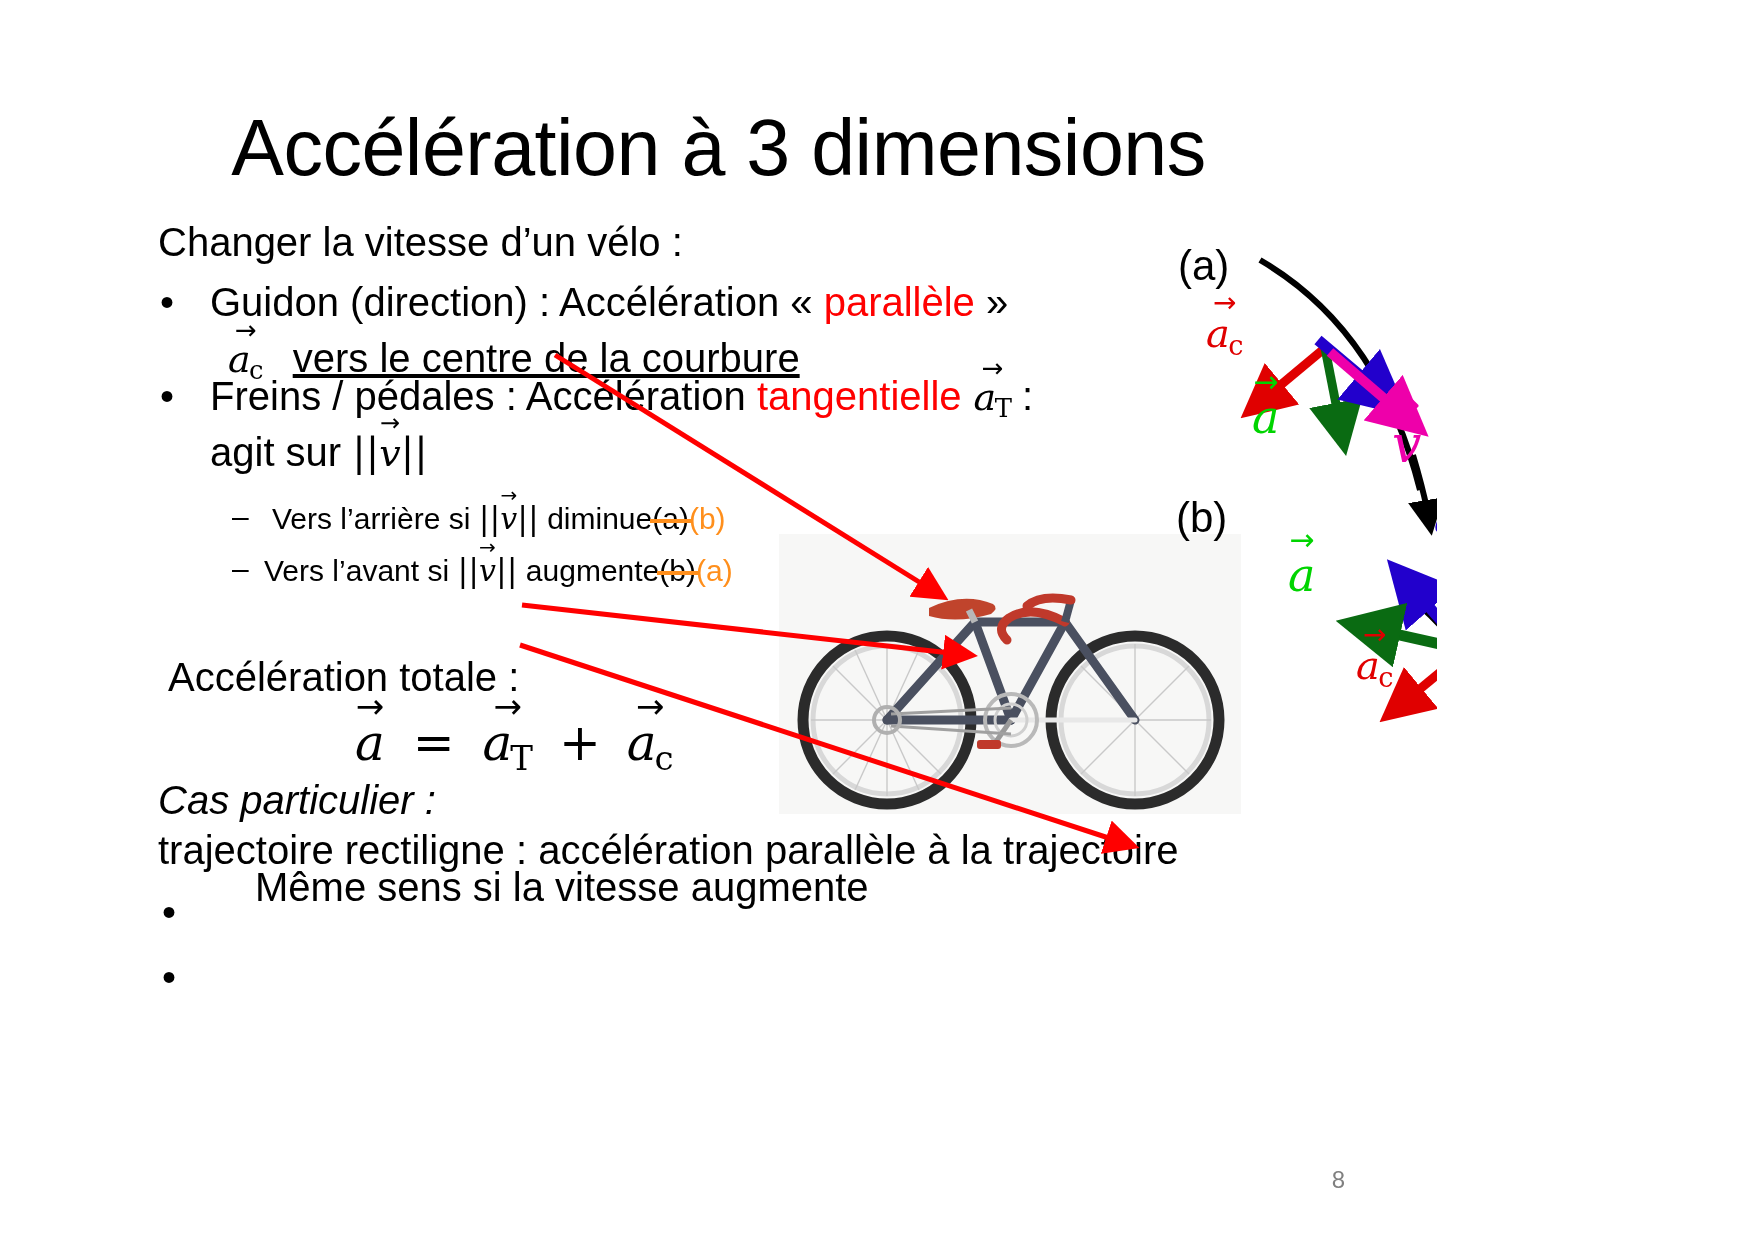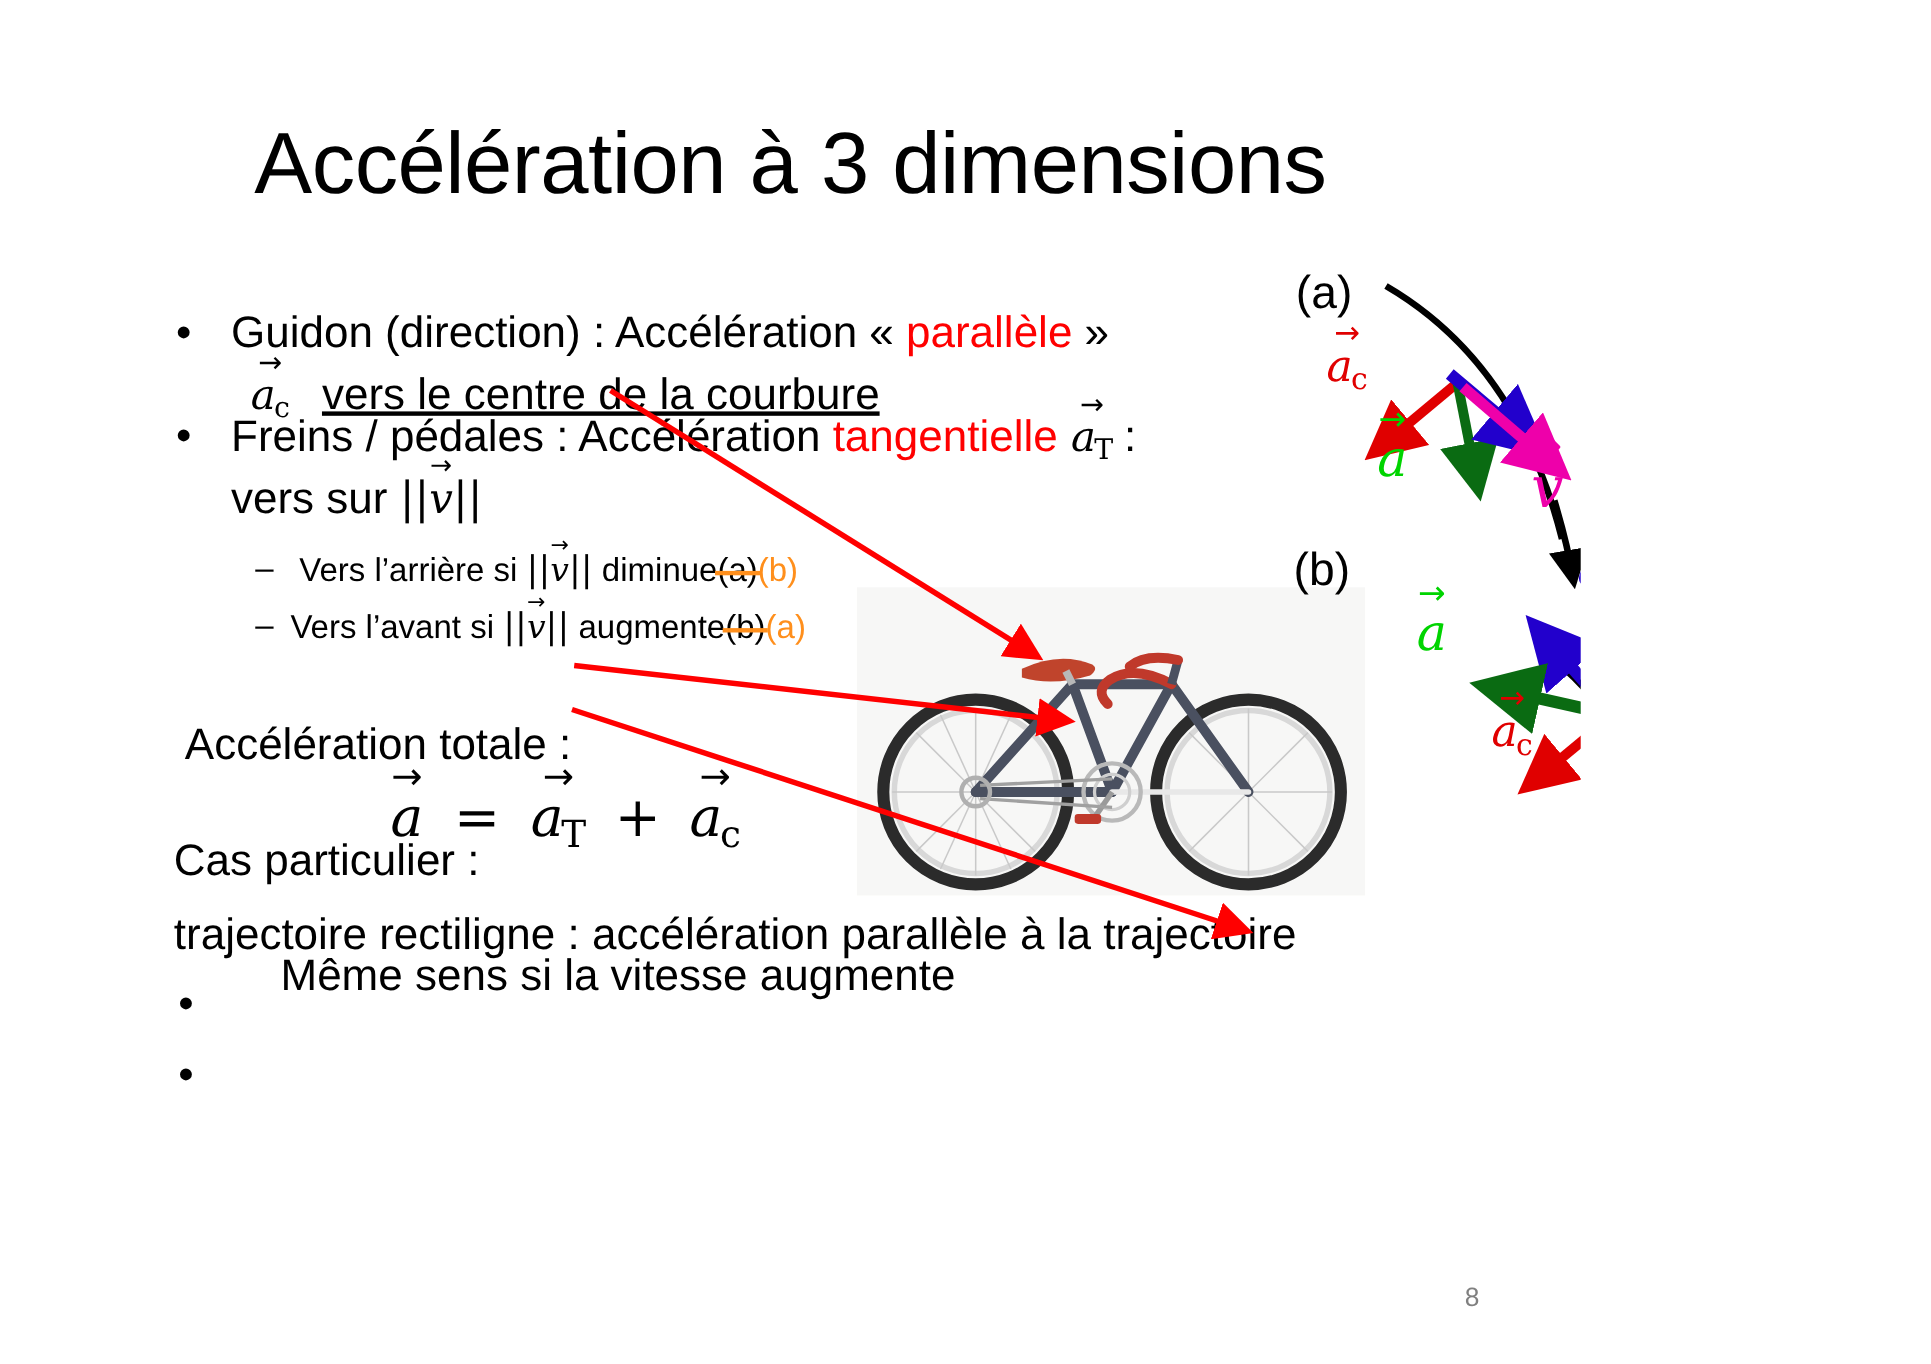--- a/index.html
+++ b/index.html
@@ -219,36 +219,37 @@
       <g stroke="#c0392b" stroke-width="9" fill="none" stroke-linecap="round">
         <path d="M286 88 q-34 -18 -56 -4 q-14 10 -2 22"></path>
       </g>
       <line x1="286" y1="88" x2="292" y2="66" stroke="#4a5060" stroke-width="8"></line>
       <path d="M292 66 q-30 -6 -44 6" stroke="#c0392b" stroke-width="9" fill="none" stroke-linecap="round"></path>
 
       <circle cx="108" cy="186" r="13" fill="none" stroke="#b0b0b0" stroke-width="4"></circle>
     </svg>
   </div>
 
+  <div class="txt lead" style="left:158px; top:220px;">Changer la vitesse d’un vélo :</div>
 
   <div class="bdot" style="left:160px; top:280px;">•</div>
   <div class="txt bullet-l1" style="left:210px; top:280px;">
     <span>Guidon (direction) : Accélération « </span><span class="red">parallèle</span><span> »</span>
   </div>
   <div class="txt bullet-l1" style="left:228px; top:336px;">
     <span class="math vecwrap" style="font-size:38px;"><span class="arr" style="top:-20px; font-size:26px;">→</span><span>a</span><span class="sub">c</span></span>
     <span style="margin-left:18px;text-decoration:underline;">vers le centre de la courbure</span>
   </div>
 
   <div class="bdot" style="left:160px; top:374px;">•</div>
   <div class="txt bullet-l1" style="left:210px; top:374px;">
     <span>Freins / pédales : Accélération </span><span class="red">tangentielle</span><span class="math vecwrap" style="font-size:38px; margin:0 10px 0 12px;"><span class="arr" style="top:-20px; font-size:26px;">→</span><span>a</span><span class="sub">T</span></span><span>:</span>
   </div>
   <div class="txt bullet-l1" style="left:210px; top:430px;">
-    <span>vers sur</span>
+    <span>agit sur</span>
     <span class="bars" style="font-size:40px;">||</span><span class="math vecwrap" style="font-size:38px;"><span class="arr" style="top:-20px; font-size:24px;">→</span><span>v</span></span><span class="bars" style="font-size:40px;">||</span>
   </div>
 
   <div class="bdash" style="left:232px; top:500px;">–</div>
   <div class="txt bullet-l2" style="left:272px; top:500px;">
     <span>Vers l’arrière si</span>
     <span class="bars" style="font-size:32px;">||</span><span class="math vecwrap" style="font-size:30px;"><span class="arr" style="top:-16px; font-size:20px;">→</span><span>v</span></span><span class="bars" style="font-size:32px;">||</span>
     <span>diminue</span><span class="struck">(a)</span><span class="orange">(b)</span>
   </div>
 
@@ -262,21 +263,21 @@
   <div class="txt lead" style="left:168px; top:655px;">Accélération totale :</div>
 
   <div id="equation">
     <span class="math vecwrap"><span class="arr" style="top:-26px; font-size:34px;">→</span><span>a</span></span>
     <span class="math" style="font-style:normal; margin:0 14px;">=</span>
     <span class="math vecwrap"><span class="arr" style="top:-26px; font-size:34px;">→</span><span>a</span><span class="sub">T</span></span>
     <span class="math" style="font-style:normal; margin:0 12px;">+</span>
     <span class="math vecwrap"><span class="arr" style="top:-26px; font-size:34px;">→</span><span>a</span><span class="sub">c</span></span>
   </div>
 
-  <div class="txt lead" style="left:158px; top:760px;">Cas particulier :</div>
+  <div class="txt lead" style="left:158px; top:778px;font-style:italic;">Cas particulier :</div>
   <div class="txt lead" style="left:158px; top:828px;">trajectoire rectiligne : accélération parallèle à la trajectoire</div>
 
   <div class="bdot" style="left:162px; top:890px;">•</div>
   <div class="txt bullet-l1" style="left:218px; top:865px;margin-left:37px;">Même sens si la vitesse augmente</div>
 
   <div class="bdot" style="left:162px; top:955px;">•</div>
 
   <svg id="diagrams" viewBox="0 0 1755 1240">
     <defs>
       <marker id="ah-blue" markerWidth="6" markerHeight="6" refX="4.2" refY="3" orient="auto">

